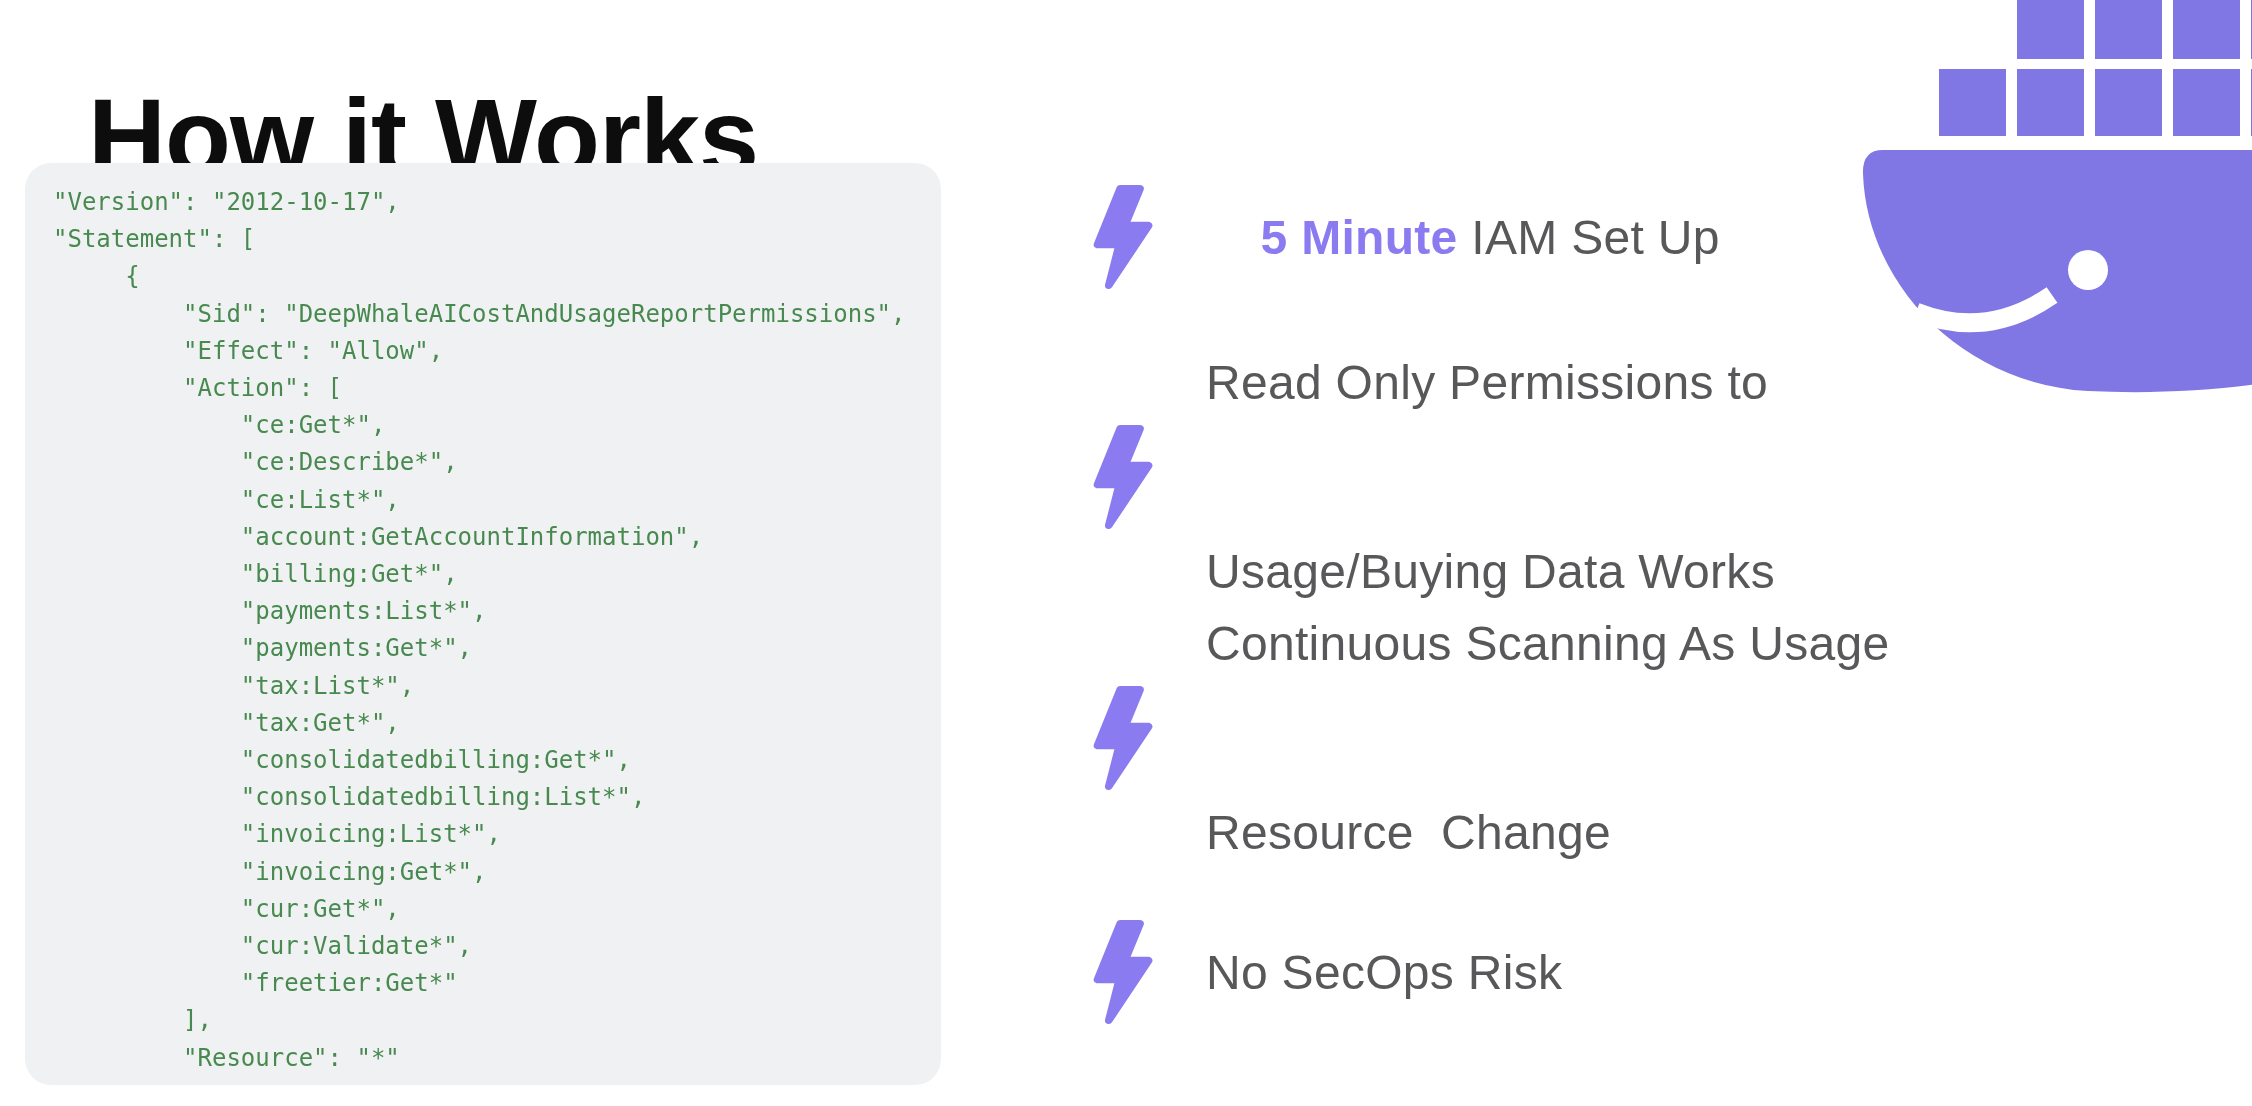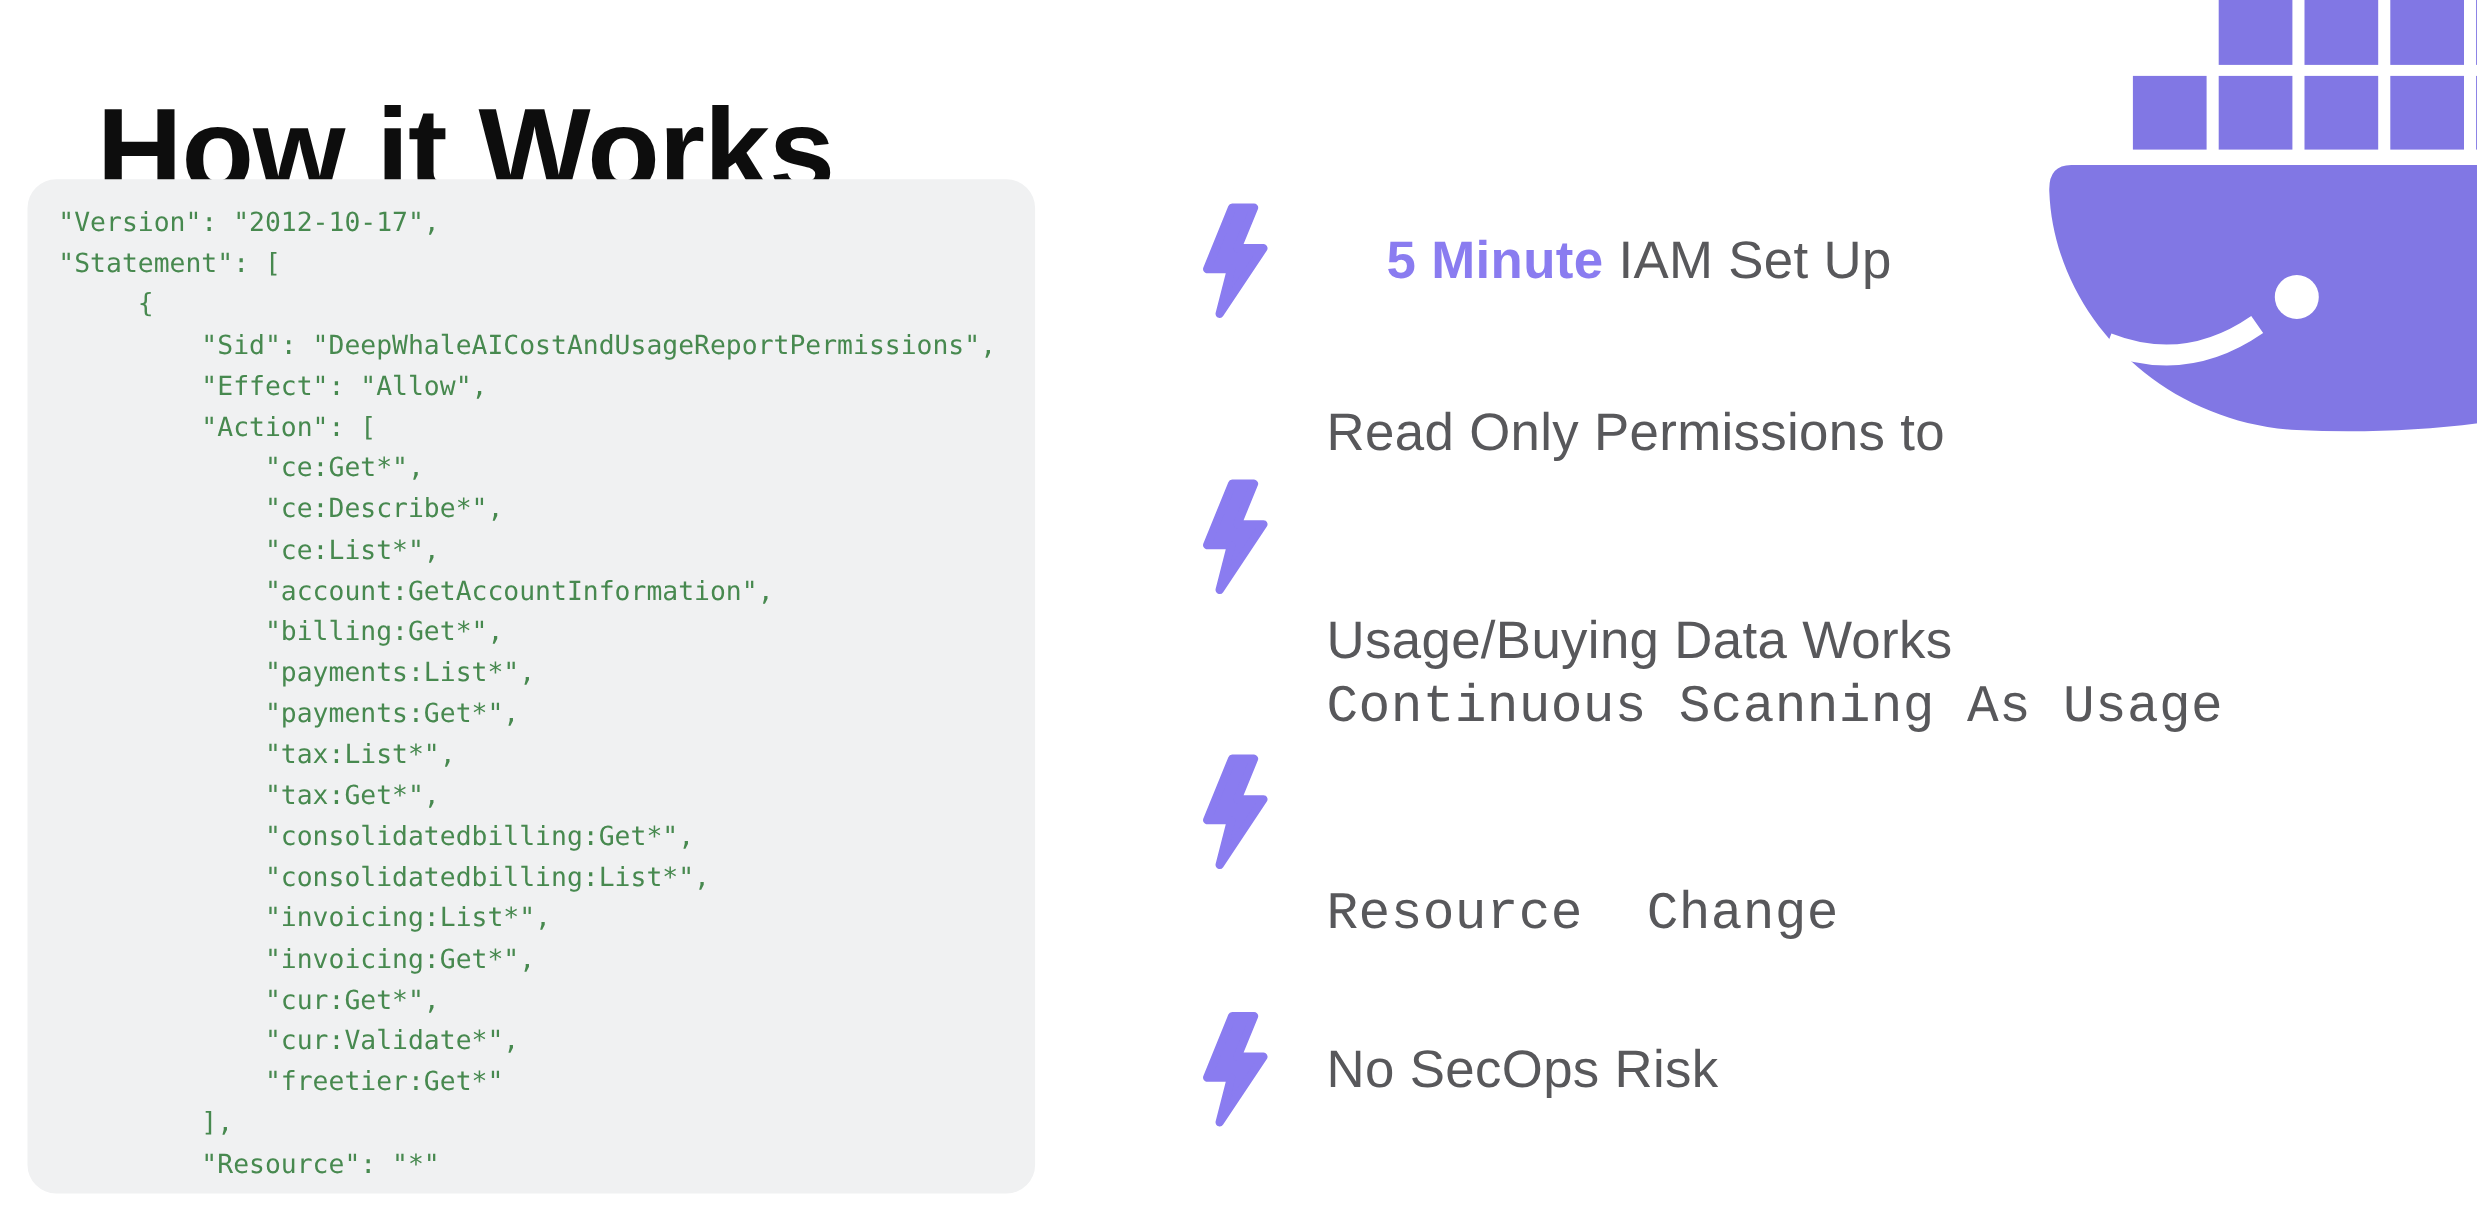--- a/index.html
+++ b/index.html
@@ -35,22 +35,22 @@
     font-family:"DejaVu Sans Mono", monospace;
     font-size:24px;line-height:37.2px;
     color:var(--code-green);
     white-space:pre;
   }
   .feature{
     position:absolute;left:1088px;
     display:flex;align-items:center;gap:48px;
   }
   .feature-1{top:178px;height:118px;}
-  .feature-2{top:423px;height:130px;}
-  .feature-3{top:668px;height:140px;font-family:Liberation Mono, monospace;}
+  .feature-2{top:412px;height:130px;}
+  .feature-3{top:668px;height:140px;}
   .feature-4{top:912px;height:120px;}
   .bolt{flex:0 0 auto;width:70px;height:110px;}
   .feature-text{
     font-size:48px;line-height:63px;
     color:var(--text-gray);letter-spacing:.3px;
     white-space:pre-wrap;
   }
   .accent-bold{color:var(--accent-purple);font-weight:700;}
   .docker-logo{
     position:absolute;right:0;top:0;width:400px;height:440px;

